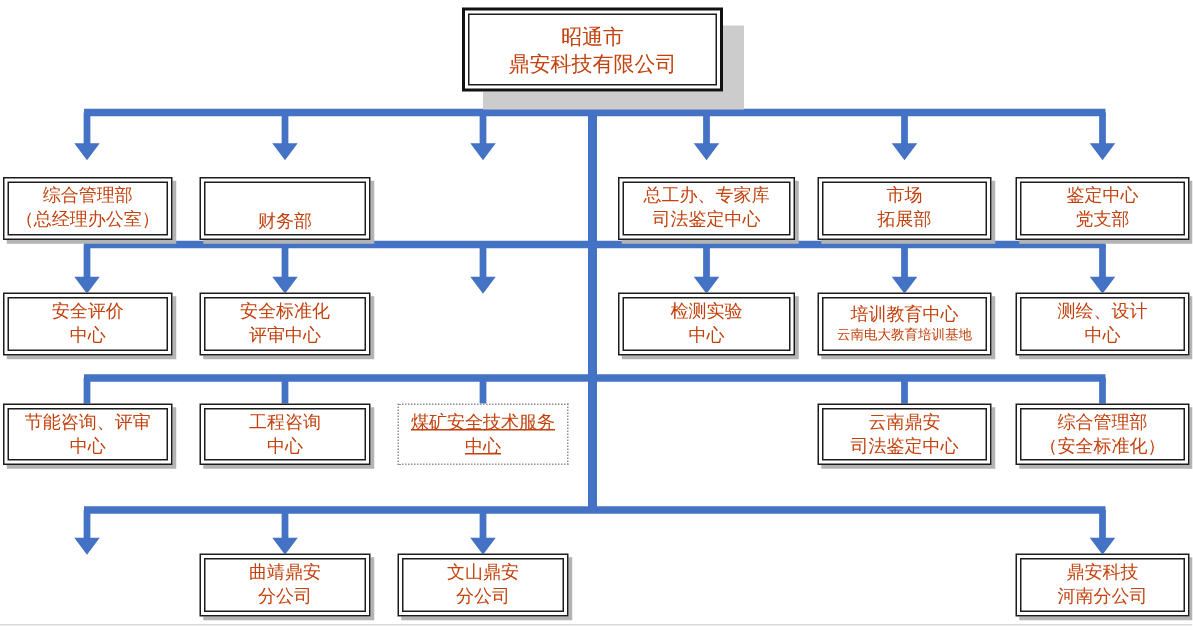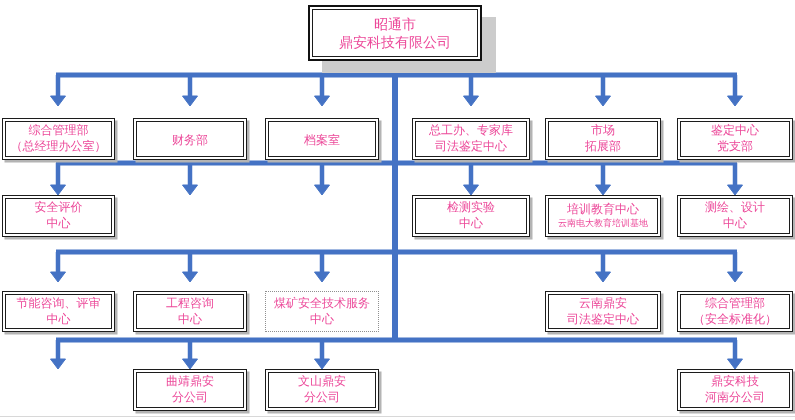--- a/index.html
+++ b/index.html
@@ -1,47 +1,47 @@
 <!DOCTYPE html>
 <html><head>
 <meta charset="utf-8">
 <style>
   * { margin:0; padding:0; box-sizing:border-box; }
   html,body { background:#fff; }
   .stage {
     position:relative; width:795px; height:420px; background:#ffffff;
-    font-family:"Liberation Sans", sans-serif; color:#ec4899; overflow:hidden;
+    font-family:"Liberation Sans", sans-serif; color:#c2410c; overflow:hidden;
   }
   svg.wires { position:absolute; left:0; top:0; z-index:1; }
   .node {
     position:absolute; z-index:2; background:#ffffff;
     border:1px solid #1c1c1c; padding:2px;
     box-shadow:2.5px 2.5px 0 #b4b4b4;
     font-size:12px; line-height:1.3; text-align:center;
   }
   .node .inner {
     width:100%; height:100%; border:1px solid #1c1c1c;
     display:flex; flex-direction:column; align-items:center; justify-content:center;
   }
-  .node.single .inner { justify-content:center; padding-top:4px; }
-  .node.dashed { border:1px dotted #8f8f8f; box-shadow:none; padding:0; }
+  .node.single .inner { justify-content:flex-end; padding-top:4px; }
+  .node.dashed { border:1px dotted #8f8f8f; box-shadow:none; padding:0;text-decoration:underline; }
   .node.dashed .inner { border:none; }
   .node.root {
     left:308px; top:5px; width:174px; height:56px;
     border:2px solid #111; box-shadow:14px 12px 0 #cccccc;
     font-size:14px;
   }
   .l { display:block; white-space:nowrap; }
   .sub { font-size:9px; font-weight:normal; letter-spacing:0; }
   
   .c1{left:2px;width:113px} .c2{left:133px;width:114px} .c3{left:265px;width:114px}
   .c4{left:412px;width:118px} .c5{left:545px;width:116px} .c6{left:677px;width:116px}
   
   .r2{top:118px;height:42px} .r3{top:195px;height:42px}
-  .r4{top:291px;height:41px} .r5{top:369px;height:42px}
+  .r4{top:269px;height:41px} .r5{top:369px;height:42px}
   .bottom-rule{position:absolute;left:0;top:416px;width:795px;height:1px;background:#d8d8d8;z-index:0;}
 </style>
 </head>
 <body>
 
 <div class="stage">
 
   <svg class="wires" width="795" height="420" viewBox="0 0 795 420">
     <g stroke="#4472C4" fill="#4472C4">
 
@@ -111,25 +111,20 @@
     <div class="inner">
       <span class="l">综合管理部</span>
       <span class="l">（总经理办公室）</span>
     </div>
   </div>
   <div class="node r2 c2 single">
     <div class="inner">
       <span class="l">财务部</span>
     </div>
   </div>
-  <div class="node r2 c3 single">
-    <div class="inner">
-      <span class="l">档案室</span>
-    </div>
-  </div>
   <div class="node r2 c4">
     <div class="inner">
       <span class="l">总工办、专家库</span>
       <span class="l">司法鉴定中心</span>
     </div>
   </div>
   <div class="node r2 c5">
     <div class="inner">
       <span class="l">市场</span>
       <span class="l">拓展部</span>
@@ -141,20 +136,26 @@
       <span class="l">党支部</span>
     </div>
   </div>
 
   <div class="node r3 c1">
     <div class="inner">
       <span class="l">安全评价</span>
       <span class="l">中心</span>
     </div>
   </div>
+  <div class="node r3 c2">
+    <div class="inner">
+      <span class="l">安全标准化</span>
+      <span class="l">评审中心</span>
+    </div>
+  </div>
   <div class="node r3 c4">
     <div class="inner">
       <span class="l">检测实验</span>
       <span class="l">中心</span>
     </div>
   </div>
   <div class="node r3 c5">
     <div class="inner">
       <span class="l">培训教育中心</span>
       <span class="l sub">云南电大教育培训基地</span>

